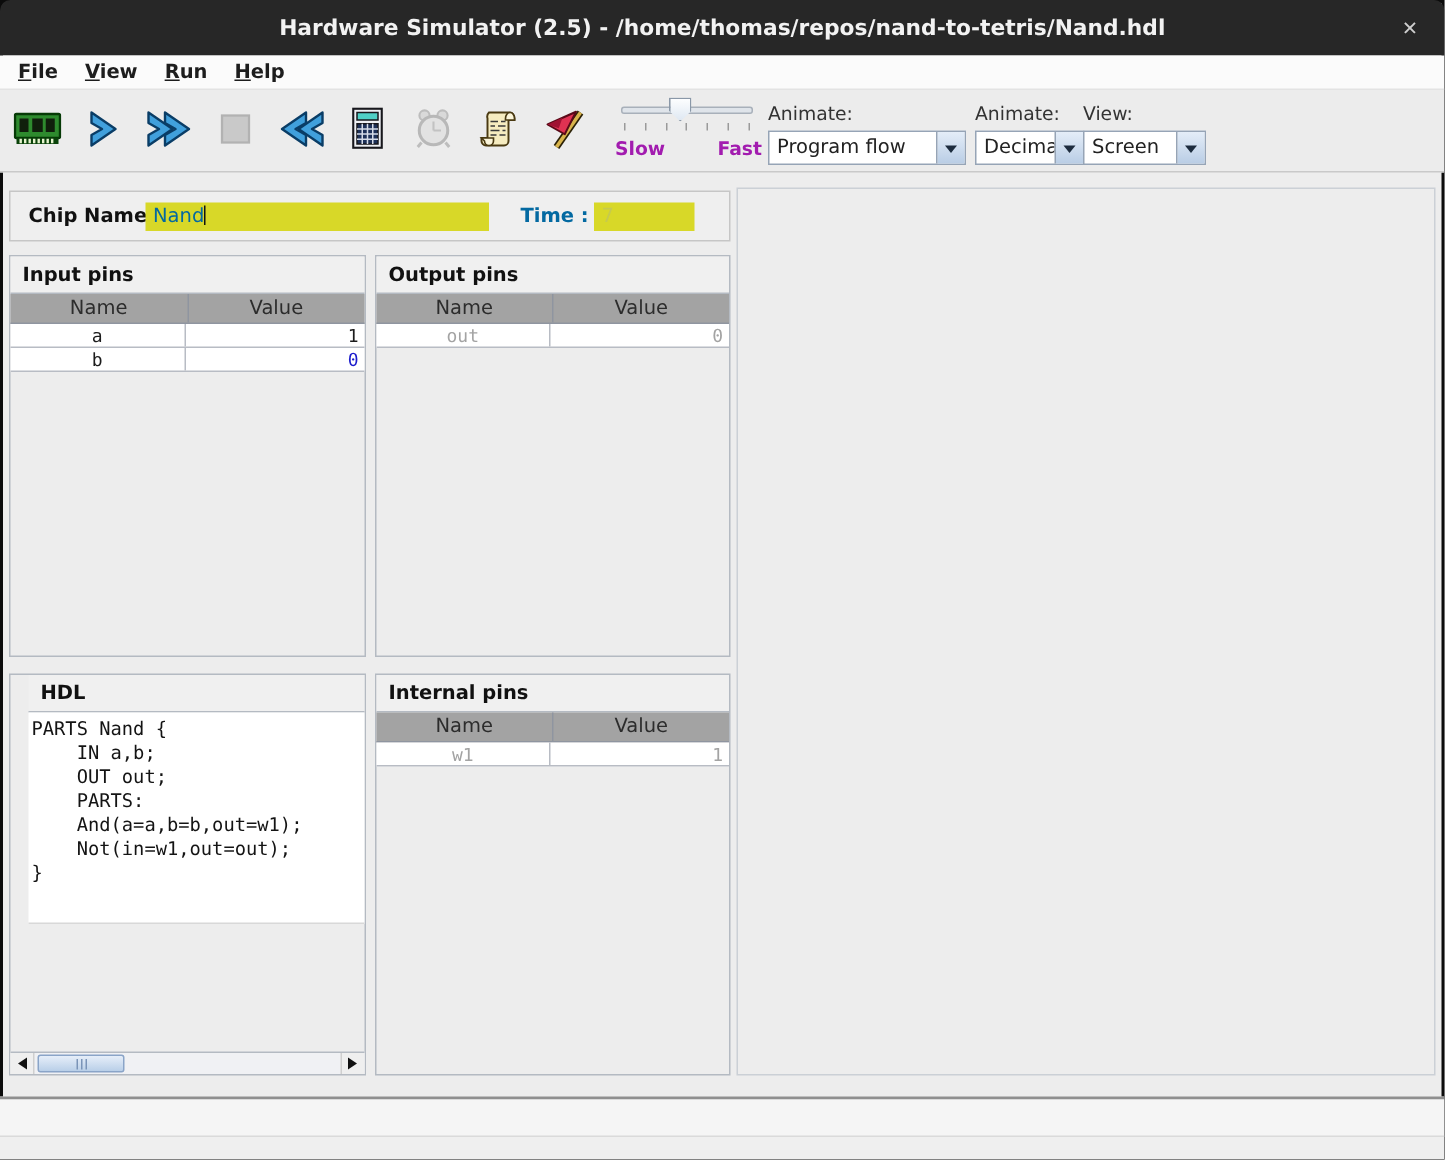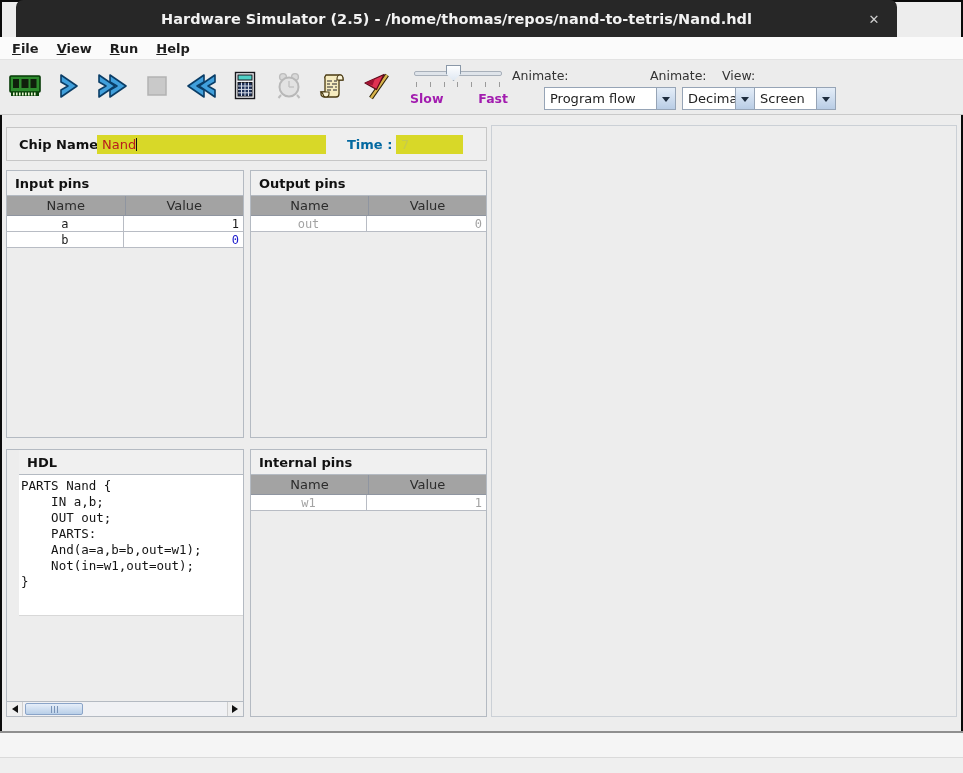--- a/index.html
+++ b/index.html
@@ -6,21 +6,21 @@
   html,body { background:#555; }
   body { font-family:"DejaVu Sans","Liberation Sans",sans-serif; }
 
   .window{
     position:relative; width:963px; height:773px; background:#ededed;
     outline:2px solid #0b0b0b; outline-offset:-2px; overflow:hidden;
   }
 
   
   .titlebar{
-    position:absolute; top:0; left:16px; width:881px; height:37px;
+    position:absolute; top:0; left:0; width:963px; height:37px;
     background:#272727; border-radius:7px 7px 0 0;
     display:flex; align-items:center; justify-content:center;
   }
   .titlebar .title{ color:#f2f2f2; font-size:14.5px; font-weight:bold; }
   .close-btn{
     position:absolute; right:10px; top:8px; width:26px; height:22px;
     display:flex; align-items:center; justify-content:center;
     color:#cfcfcf; font-size:13px; font-weight:bold; cursor:default;
   }
 
@@ -60,40 +60,40 @@
   }
   .slider-ticks{ position:absolute; left:8px; top:19px; width:84px; display:flex; justify-content:space-between; }
   .slider-ticks i{ width:1px; height:5px; background:#9a9a9a; }
   .slider-label{ position:absolute; top:28px; font-size:12.5px; font-weight:bold; color:#a21caf; }
   .slider-label.slow{ left:2px; } .slider-label.fast{ right:0; }
 
   .combo-group{ position:absolute; top:8px; }
   .combo-label{ font-size:12.5px; color:#333; margin-bottom:4px; }
   .combo{
     height:23px; background:#fff; border:1px solid #96a4b6;
-    display:flex; align-items:stretch;margin-left:32px;
+    display:flex; align-items:stretch;
   }
   .combo-value{ flex:1; font-size:13px; color:#222; padding:3px 0 0 5px; white-space:nowrap; overflow:hidden; }
   .combo-arrow{
     width:19px; border-left:1px solid #96a4b6;
     background:linear-gradient(180deg,#e4edf8,#b9cde5);
     display:flex; align-items:center; justify-content:center;
   }
   .combo-arrow::after{ content:""; border:4px solid transparent; border-top:5px solid #1d2c3e; margin-top:5px; }
 
   
   .chipbar{
     position:absolute; left:6px; top:127px; width:481px; height:34px;
     background:#efefef; border:1px solid #c6c6c6;
   }
   .chipbar .lbl{ position:absolute; left:12px; top:9px; font-size:13px; font-weight:bold; color:#111; }
   .chipbar .lbl.time{ left:340px; color:#0369a1; }
   .yellow-field{
     position:absolute; top:7px; height:19px; background:#d8d828;
-    font-size:13px; color:#b91c1c; padding:2px 0 0 5px; white-space:pre;
+    font-size:13px; color:#0369a1; padding:2px 0 0 5px; white-space:pre;
   }
   .chip-name-field{ left:90px; width:229px; }
   .time-field{ left:389px; width:67px; color:#c6ca4e; }
   .caret{ display:inline-block; width:1px; height:13px; background:#111; vertical-align:-2px; }
 
   
   .panel{ position:absolute; background:#ededed; border:1px solid #b4bac2; }
   .panel-title{
     height:25px; background:#f0f0f0; border-bottom:1px solid #b4bac2;
     font-size:13px; font-weight:bold; color:#111; padding:5px 0 0 8px;

